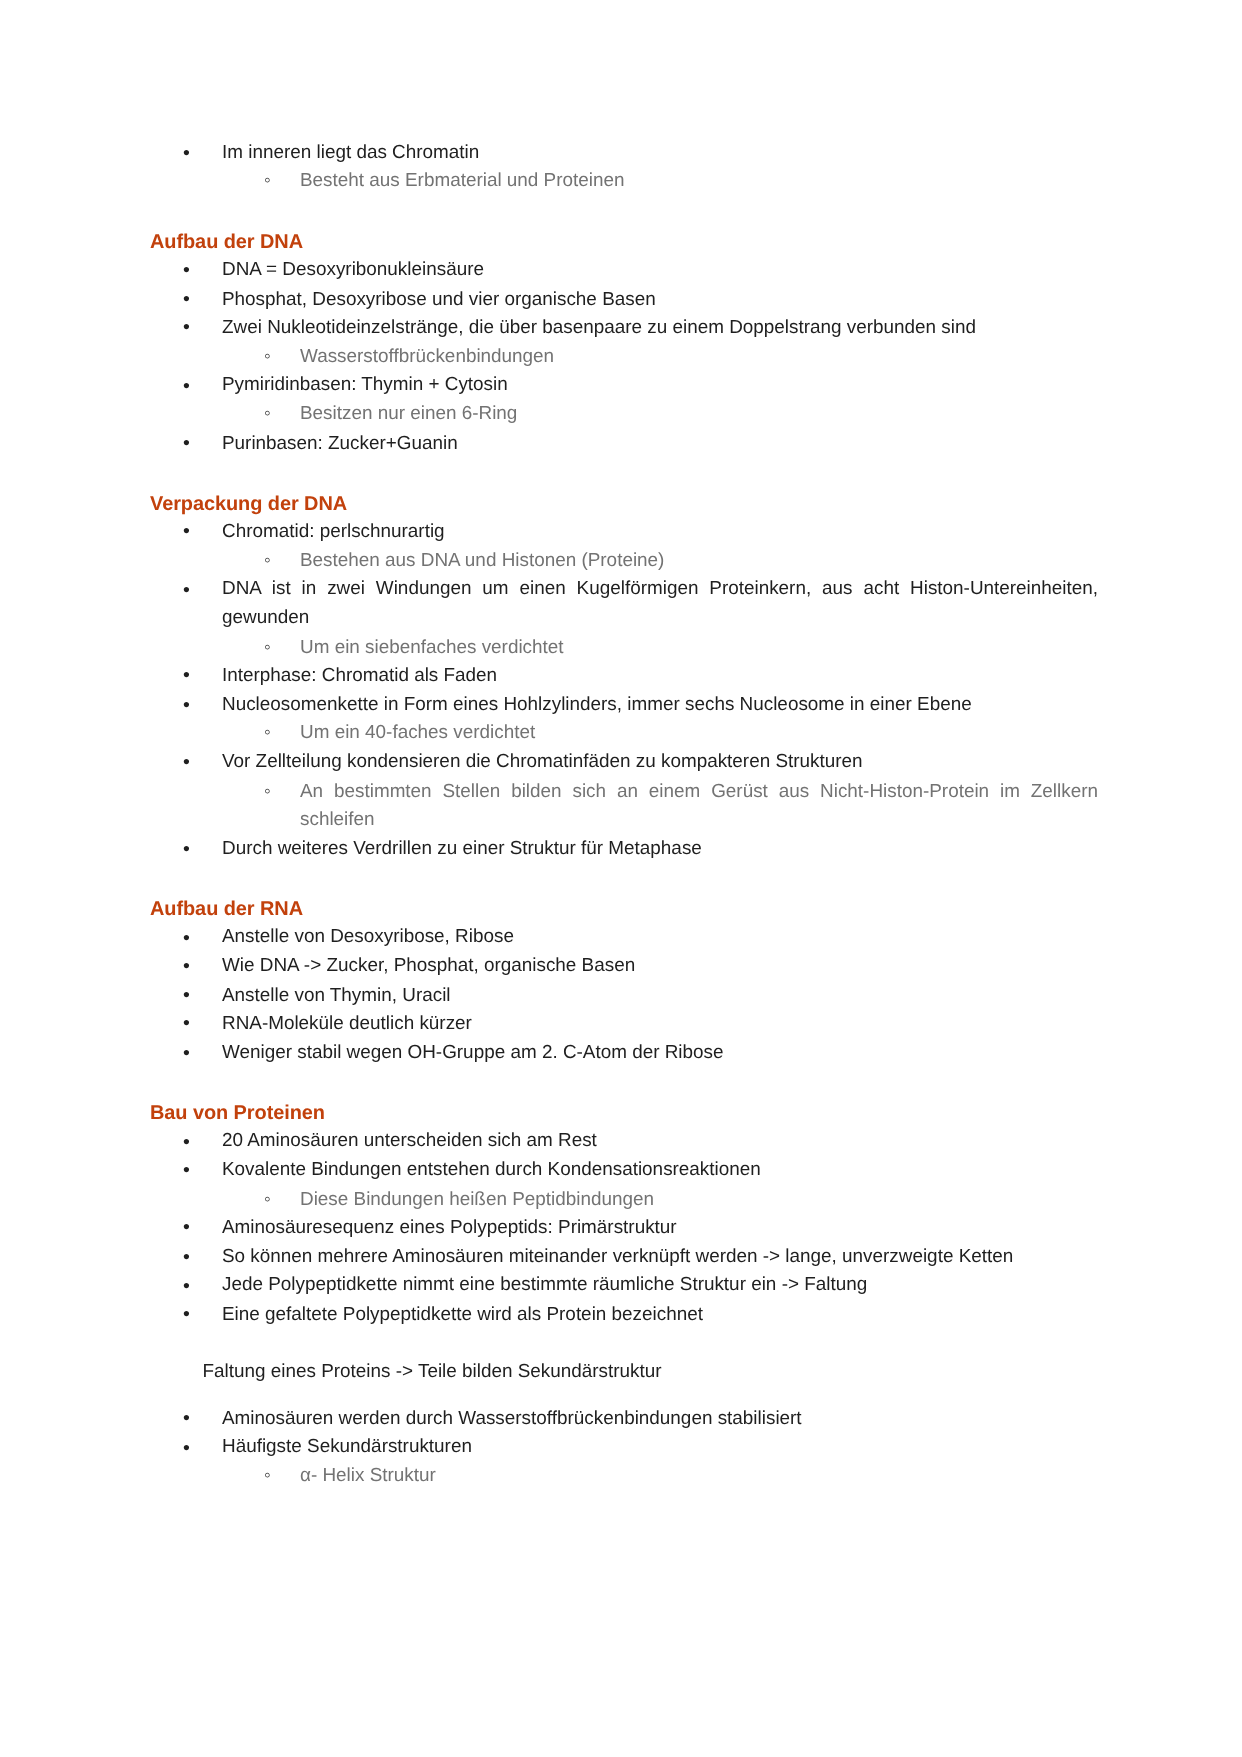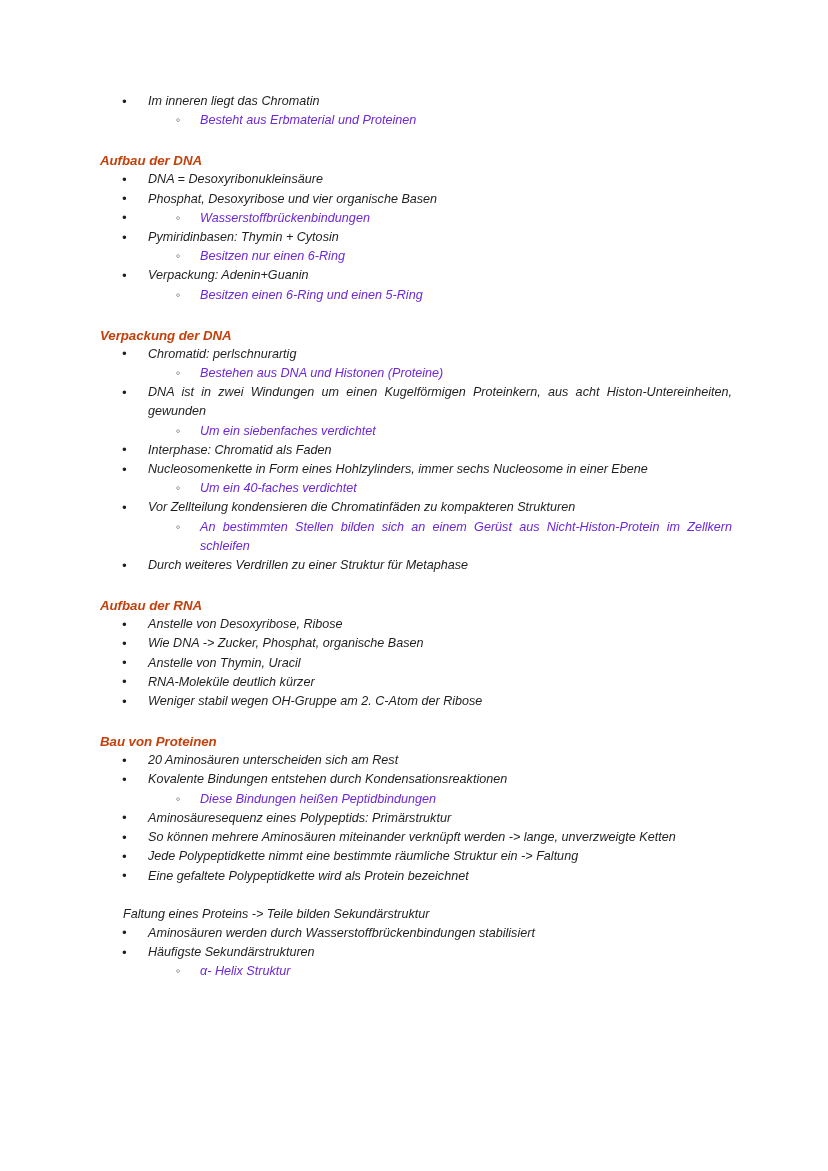--- a/index.html
+++ b/index.html
@@ -9,21 +9,20 @@
     background: #ffffff;
   }
   .page {
     position: relative;
     width: 828px;
     height: 991px;
     background: #ffffff;
     overflow: hidden;
     font-family: "Liberation Sans", "DejaVu Sans", sans-serif;
     color: #1f1f1f;
-    font-style: italic;
     -webkit-font-smoothing: antialiased;
   }
   .content {
     position: absolute;
     left: 100px;
     top: 92px;
     width: 632px;  
   }
 
   
@@ -66,42 +65,42 @@
     list-style: none;
     margin: 0;
     padding: 0;
   }
   ul.lvl2 > li.b2 {
     position: relative;
     padding-left: 52px;   
     font-size: 12.6px;
     line-height: 19.2px;
     margin: 0;
-    color: #6d28d9;
+    color: #737373;
   }
   ul.lvl2 > li.b2::before {
     content: "\25E6";
     position: absolute;
     left: 28px;           
     top: 0;
     font-size: 12.6px;
     line-height: 19.2px;
     color: #3a3a3a;
   }
   
   li.b1 > ul.lvl2 { margin-left: -48px; padding-left: 48px; }
 
   .justify { text-align: justify; }
   .justify-lvl2 { text-align: justify; }
 
   
   .plain {
     font-size: 12.6px;
     line-height: 19.2px;
-    margin: 0;
+    margin: 12px;
     padding-left: 23px;   
     color: #1f1f1f;
   }
   .gap-para-before { margin-top: 19px; }
   .gap-para-after  { margin-top: 19px; }
 </style>
 </head>
 <body>
 
 <div class="page">
@@ -121,40 +120,38 @@
     <div class="heading sec-gap-before">Aufbau der DNA</div>
 
     <ul class="lvl1 sec-gap-after">
       <li class="b1">
         <span>DNA = Desoxyribonukleinsäure</span>
       </li>
       <li class="b1">
         <span>Phosphat, Desoxyribose und vier organische Basen</span>
       </li>
       <li class="b1">
+        <span>Zwei Nukleotideinzelstränge, die über basenpaare zu einem Doppelstrang verbunden sind</span>
         <ul class="lvl2">
           <li class="b2">
             <span>Wasserstoffbrückenbindungen</span>
           </li>
         </ul>
       </li>
       <li class="b1">
         <span>Pymiridinbasen: Thymin + Cytosin</span>
         <ul class="lvl2">
           <li class="b2">
             <span>Besitzen nur einen 6-Ring</span>
           </li>
         </ul>
       </li>
       <li class="b1">
-        <span>Verpackung: Adenin+Guanin</span>
-        <ul class="lvl2">
-          <li class="b2">
-            <span>Besitzen einen 6-Ring und einen 5-Ring</span>
-          </li>
+        <span>Purinbasen: Zucker+Guanin</span>
+        <ul class="lvl2">
         </ul>
       </li>
     </ul>
 
     <div class="heading sec-gap-before">Verpackung der DNA</div>
 
     <ul class="lvl1 sec-gap-after">
       <li class="b1">
         <span>Chromatid: perlschnurartig</span>
         <ul class="lvl2">

